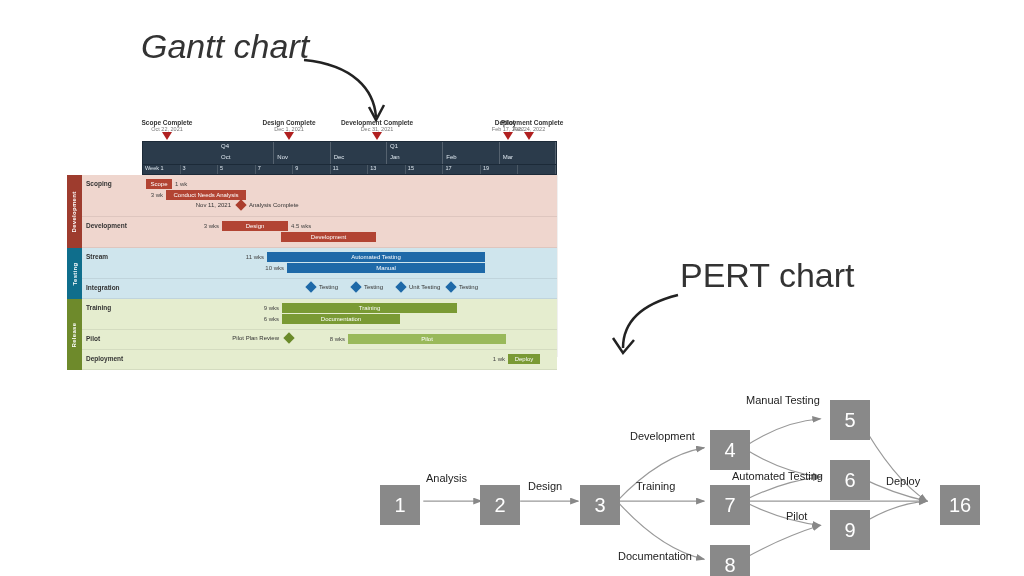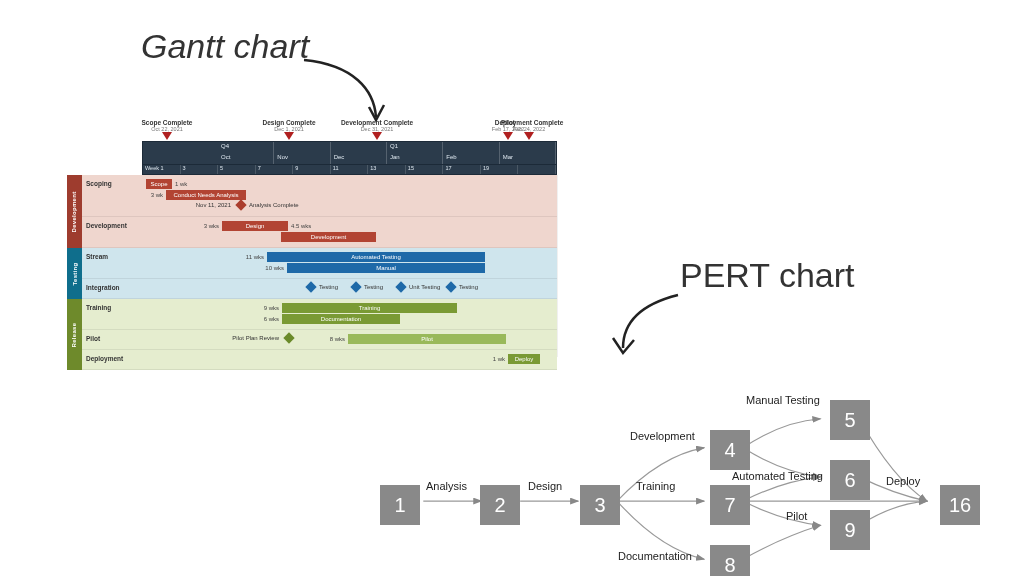--- a/index.html
+++ b/index.html
@@ -252,21 +252,21 @@
 <div class="pnode" style="left: 10px; top: 105px;">1</div>
     <div class="pnode" style="left: 110px; top: 105px;">2</div>
     <div class="pnode" style="left: 210px; top: 105px;">3</div>
     <div class="pnode" style="left: 340px; top: 50px;">4</div>
     <div class="pnode" style="left: 460px; top: 20px;">5</div>
     <div class="pnode" style="left: 460px; top: 80px;">6</div>
     <div class="pnode" style="left: 340px; top: 105px;">7</div>
     <div class="pnode" style="left: 340px; top: 165px;">8</div>
     <div class="pnode" style="left: 460px; top: 130px;">9</div>
     <div class="pnode" style="left: 570px; top: 105px;">16</div>
-    <div class="plabel" style="left: 56px; top: 100px;">Analysis</div>
+    <div class="plabel" style="left: 56px; top: 92px;">Analysis</div>
     <div class="plabel" style="left: 158px; top: 100px;">Design</div>
     <div class="plabel" style="left: 260px; top: 50px;">Development</div>
     <div class="plabel" style="left: 266px; top: 100px;">Training</div>
     <div class="plabel" style="left: 248px; top: 170px;">Documentation</div>
     <div class="plabel" style="left: 376px; top: 14px;">Manual Testing</div>
     <div class="plabel" style="left: 362px; top: 90px;">Automated Testing</div>
     <div class="plabel" style="left: 416px; top: 130px;">Pilot</div>
     <div class="plabel" style="left: 516px; top: 95px;">Deploy</div>
   </div>
 

